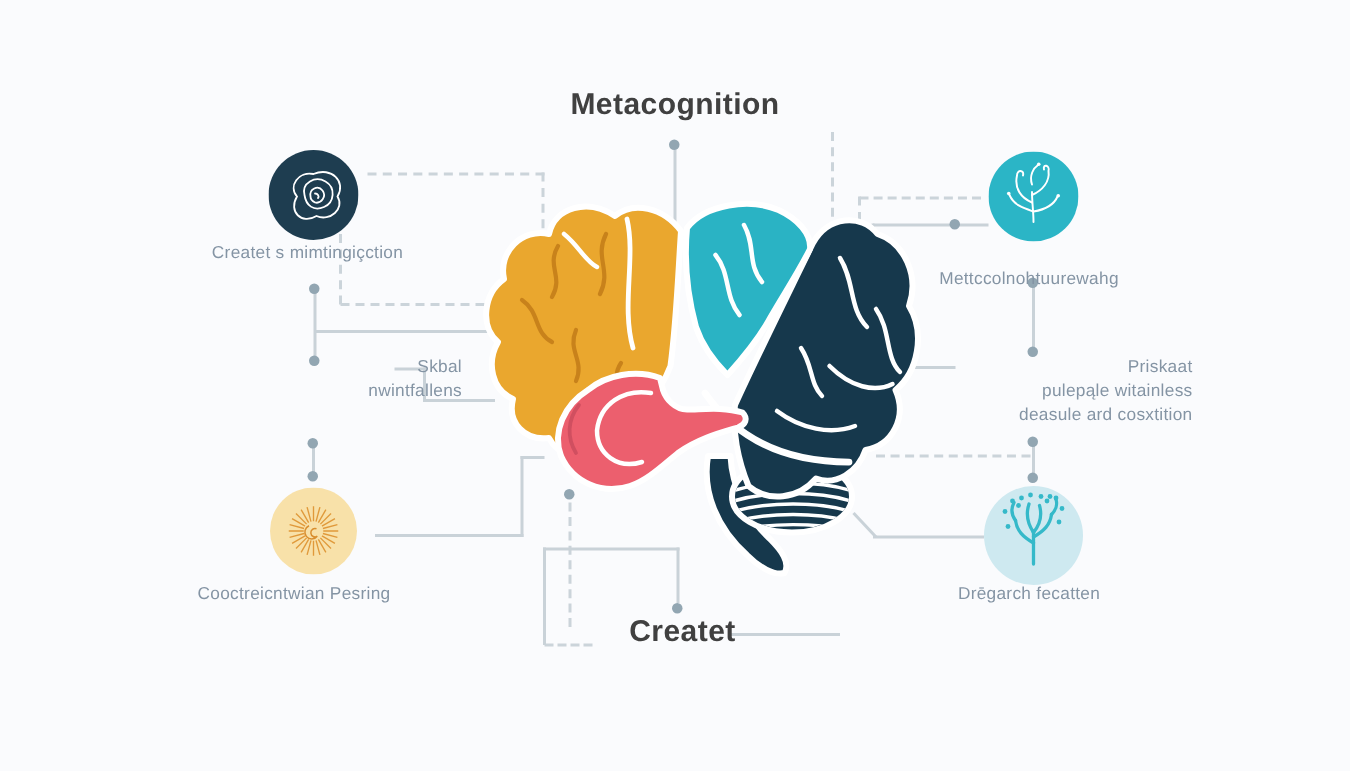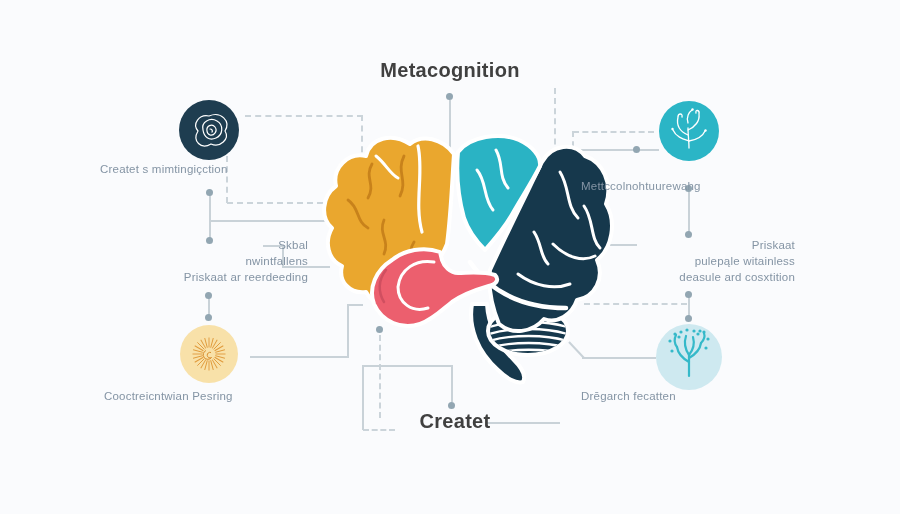--- a/index.html
+++ b/index.html
@@ -5,21 +5,21 @@
   html,body{margin:0;padding:0;}
   body{font-family:"Liberation Sans","DejaVu Sans",sans-serif;background:#eef0f2;}
   #stage{position:relative;width:900px;height:514px;background:#FAFBFD;overflow:hidden;}
   .line{position:absolute;background:#C9D2D8;}
   .hline{height:2px;}
   .vline{width:2px;}
   .dh{position:absolute;height:0;border-top:2px dashed #CBD4DA;}
   .dv{position:absolute;width:0;border-left:2px dashed #CBD4DA;}
   .dot{position:absolute;width:7px;height:7px;border-radius:50%;background:#92A6B2;}
   .node-circle{position:absolute;}
-  .node-label{position:absolute;width:210px;font-size:11.5px;color:#8494A4;letter-spacing:.2px;}
+  .node-label{position:absolute;width:210px;text-align:center;font-size:11.5px;color:#8494A4;letter-spacing:.2px;}
   .tblock{position:absolute;width:210px;text-align:right;font-size:11.5px;line-height:1.38;color:#8494A4;letter-spacing:.2px;}
   .big-title{position:absolute;width:240px;text-align:center;font-size:20px;font-weight:bold;color:#404040;letter-spacing:.3px;}
   svg{display:block;}
 </style>
 </head>
 <body>
 
 <div id="stage">
 
   <div class="dh" style="left:245px;top:115px;width:118px;"></div>
@@ -183,21 +183,21 @@
         <use href="#sray" transform="rotate(255 29 29)"></use>
         <use href="#sray" transform="rotate(270 29 29)"></use>
         <use href="#sray" transform="rotate(285 29 29)"></use>
       <use href="#sray" transform="rotate(300 29 29)"></use>
         <use href="#sray" transform="rotate(315 29 29)"></use>
         <use href="#sray" transform="rotate(330 29 29)"></use>
         <use href="#sray" transform="rotate(345 29 29)"></use>
       <path d="M31,27.5 a2.8,2.8 0 1 0 0.5,5 a4.6,4.6 0 1 1 -5.5,-7" stroke="#D98E2E" stroke-width="1" fill="none"></path>
     </g>
   </svg>
-  <div class="node-label" style="left:104px;top:390px;">Cooctreicntwian Pesring</div>
+  <div class="node-label" style="left:91px;top:390px;">Cooctreicntwian Pesring</div>
 
   <svg class="node-circle" style="left:656px;top:324px;" width="66" height="66" viewBox="0 0 66 66">
     <circle cx="33" cy="33" r="33" fill="#CEE9F0"></circle>
     <g stroke="#35B9C9" stroke-width="2.2" fill="none" stroke-linecap="round">
       <path d="M33,52 L33,30"></path>
       <path d="M33,38 C26,34 22,30 21,23"></path>
       <path d="M33,34 C40,30 44,26 45,19"></path>
       <path d="M33,31 C29,25 28,18 30,12"></path>
       <path d="M33,31 C37,26 39,20 37,13"></path>
       <path d="M21,23 C18,19 18,15 20,11"></path>
@@ -216,21 +216,20 @@
         <circle cx="50" cy="24" r="1.6"></circle>
         <circle cx="23" cy="13" r="1.6"></circle>
         <circle cx="42" cy="10" r="1.6"></circle>
     </g>
   </svg>
   <div class="node-label" style="left:581px;top:390px;">Drēgarch fecatten</div>
 
   <div class="tblock" style="left:98px;top:238px;">
     <div>Skbal</div>
     <div>nwintfallens</div>
-    <div>Priskaat ar reerdeeding</div>
   </div>
 
   <div class="tblock" style="left:585px;top:238px;">
     <div>Priskaat</div>
     <div>pulepąle witainless</div>
     <div>deasule ard cosxtition</div>
   </div>
 
 </div>
 

